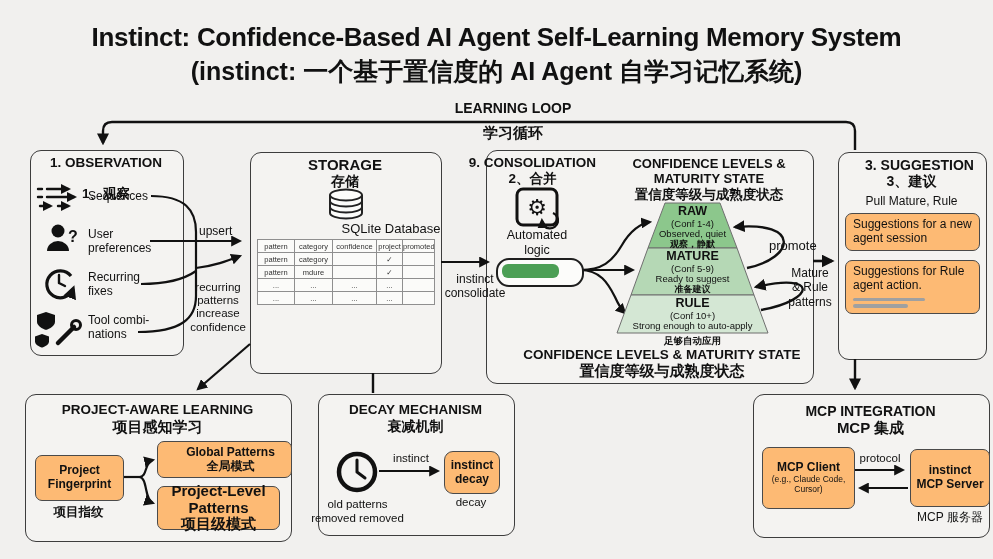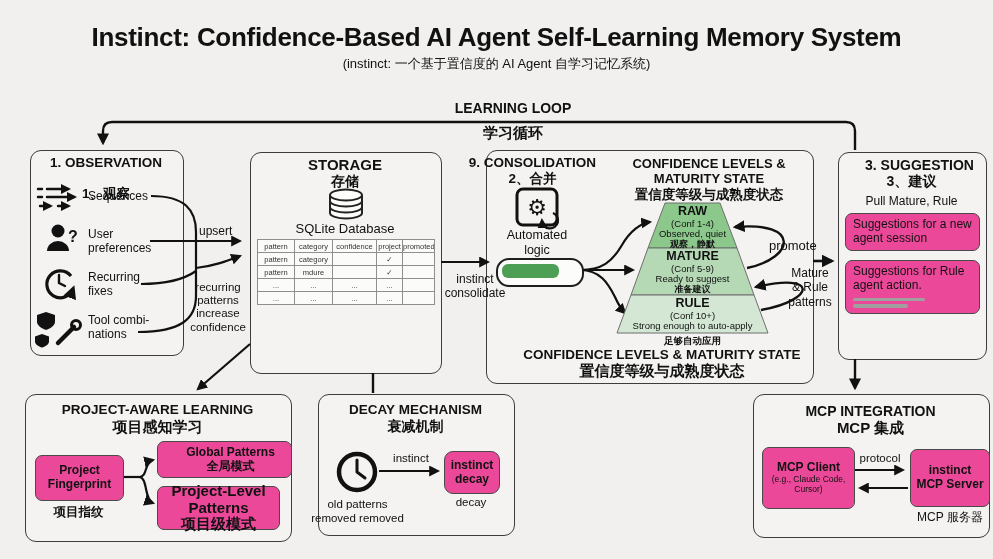--- a/index.html
+++ b/index.html
@@ -3,23 +3,23 @@
 <meta charset="utf-8">
 <style>
   html,body{margin:0;padding:0;background:#e8e7e5;}
   .canvas{position:relative;width:993px;height:559px;background:#f1f0ee;overflow:hidden;
           font-family:"Liberation Sans","DejaVu Sans",sans-serif;color:#111;}
   .abs{position:absolute;}
   .b{font-weight:bold;}
   .c{text-align:center;}
   .pre{white-space:pre-line;}
   .title{left:0;right:0;top:22px;font-size:26px;font-weight:bold;text-align:center;letter-spacing:-0.3px;z-index:4;}
-  .subtitle{left:0;right:0;top:55px;font-size:13px;font-weight:normal;text-align:center;z-index:4;}
+  .subtitle{left:0;right:0;top:55px;font-size:25px;font-weight:bold;text-align:center;z-index:4;}
   .panel{position:absolute;background:#f4f3f1;border:1.6px solid #3d3d3d;border-radius:11px;z-index:1;}
-  .card{position:absolute;background:#ec4899;border:1.4px solid #4a4a4a;border-radius:7px;z-index:3;
+  .card{position:absolute;background:#fdba74;border:1.4px solid #4a4a4a;border-radius:7px;z-index:3;
         display:flex;flex-direction:column;align-items:center;justify-content:center;text-align:center;line-height:1.15;}
   .card.left{align-items:flex-start;justify-content:flex-start;text-align:left;padding:4px 7px;}
   svg.overlay{position:absolute;left:0;top:0;z-index:2;pointer-events:none;}
   .txt{position:absolute;z-index:3;line-height:1.2;}
   .pill{position:absolute;left:496px;top:258px;width:84px;height:25px;background:#fcfcfa;
         border:2px solid #1e1e1e;border-radius:13px;z-index:3;}
   .pill-fill{position:absolute;left:4px;top:4px;width:57px;height:14px;background:#4c9f55;border-radius:6px;}
   table.db{position:absolute;left:257px;top:239px;width:177px;border-collapse:collapse;z-index:3;
            font-size:7.5px;color:#333;table-layout:fixed;}
   table.db td,table.db th{border:1px solid #8f8f8f;background:#fbfbf9;font-weight:normal;
@@ -150,21 +150,21 @@
   <div class="txt pre" style="left:88px;top:313px;font-size:12px;">Tool combi-
 nations</div>
   <div class="txt" style="left:199px;top:224px;font-size:12px;">upsert</div>
   <div class="txt pre c" style="left:186px;top:281px;width:64px;font-size:11.5px;line-height:1.15;">recurring
 patterns
 increase
 confidence</div>
 
   <div class="txt b c" style="left:252px;top:156px;width:186px;font-size:15px;">STORAGE</div>
   <div class="txt b c" style="left:252px;top:173px;width:186px;font-size:14px;">存储</div>
-  <div class="txt c" style="left:252px;top:221px;width:186px;font-size:13px;">SQLite Database</div>
+  <div class="txt c" style="left:252px;top:221px;width:186px;font-size:13px;padding-left:46px;">SQLite Database</div>
   <table class="db">
     <colgroup>
         <col class="c1">
         <col class="c2">
         <col class="c3">
         <col class="c4">
         <col class="c5">
       </colgroup>
     <tbody>
         <tr>

